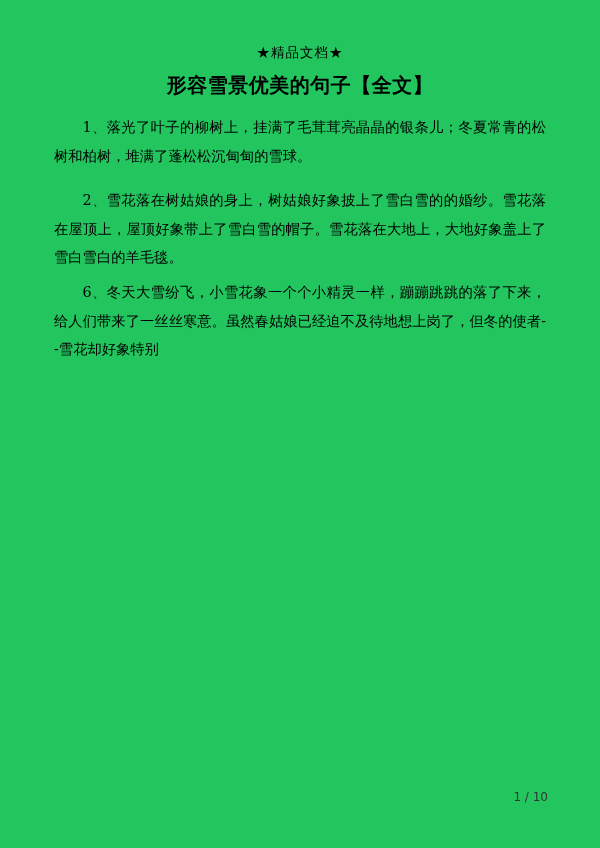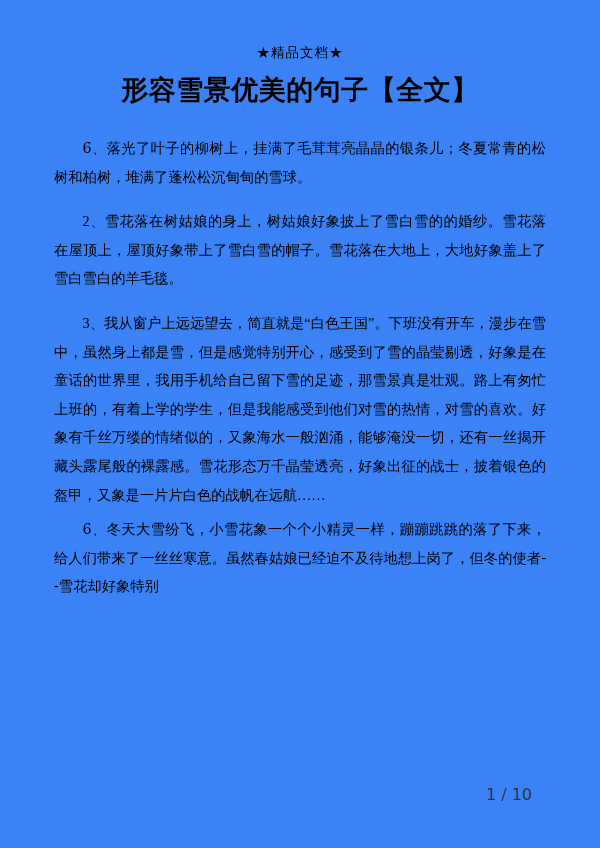--- a/index.html
+++ b/index.html
@@ -13,69 +13,67 @@
     font-family: "DejaVu Serif", "Liberation Serif", serif;
     color: #111111;
     overflow: hidden;
   }
   .page {
     position: relative;
     width: 600px;
     height: 848px;
     box-sizing: border-box;
     padding: 36px 54px 0 54px;
-    background: #3b82f6;
+    background: #22c55e;
   }
   .doc-banner {
     text-align: center;
     font-size: 13.5px;
     letter-spacing: 1px;
     color: #000000;
     margin: 8px 0 10px 0;
     font-family: "DejaVu Serif", "Liberation Serif", serif;
   }
   .doc-title {
     text-align: center;
-    font-size: 27px;
+    font-size: 20px;
     font-weight: bold;
     color: #000000;
-    margin: 6px 0 26px 0;
+    margin: 6px 0 14px 0;
     letter-spacing: 0.5px;
   }
   .para {
     font-size: 14.3px;
     line-height: 2.0;
     text-align: justify;
     text-justify: inter-ideograph;
     margin: 0 0 6px 0;
     text-indent: 2em;
     color: #000000;
   }
   .para.gap {
     margin-top: 16px;
-    font-family: Liberation Serif, serif;
   }
   .page-number {
     position: absolute;
-    right: 68px;
+    right: 52px;
     bottom: 44px;
-    font-size: 16px;
+    font-size: 12px;
     color: #333333;
     font-family: "DejaVu Sans", "Liberation Sans", sans-serif;
   }
 </style>
 </head>
 <body>
 
 <div class="page">
 
   <div class="doc-banner">★精品文档★</div>
 
   <h1 class="doc-title">形容雪景优美的句子【全文】</h1>
 
-  <p class="para">6、落光了叶子的柳树上，挂满了毛茸茸亮晶晶的银条儿；冬夏常青的松树和柏树，堆满了蓬松松沉甸甸的雪球。</p>
+  <p class="para">1、落光了叶子的柳树上，挂满了毛茸茸亮晶晶的银条儿；冬夏常青的松树和柏树，堆满了蓬松松沉甸甸的雪球。</p>
   <p class="para gap">2、雪花落在树姑娘的身上，树姑娘好象披上了雪白雪的的婚纱。雪花落在屋顶上，屋顶好象带上了雪白雪的帽子。雪花落在大地上，大地好象盖上了雪白雪白的羊毛毯。</p>
-  <p class="para gap">3、我从窗户上远远望去，简直就是“白色王国”。下班没有开车，漫步在雪中，虽然身上都是雪，但是感觉特别开心，感受到了雪的晶莹剔透，好象是在童话的世界里，我用手机给自己留下雪的足迹，那雪景真是壮观。路上有匆忙上班的，有着上学的学生，但是我能感受到他们对雪的热情，对雪的喜欢。好象有千丝万缕的情绪似的，又象海水一般汹涌，能够淹没一切，还有一丝揭开藏头露尾般的裸露感。雪花形态万千晶莹透亮，好象出征的战士，披着银色的盔甲，又象是一片片白色的战帆在远航……</p>
   <p class="para">6、冬天大雪纷飞，小雪花象一个个小精灵一样，蹦蹦跳跳的落了下来，给人们带来了一丝丝寒意。虽然春姑娘已经迫不及待地想上岗了，但冬的使者--雪花却好象特别</p>
 
   <div class="page-number">1 / 10</div>
 
 </div>
 
 </body></html>

